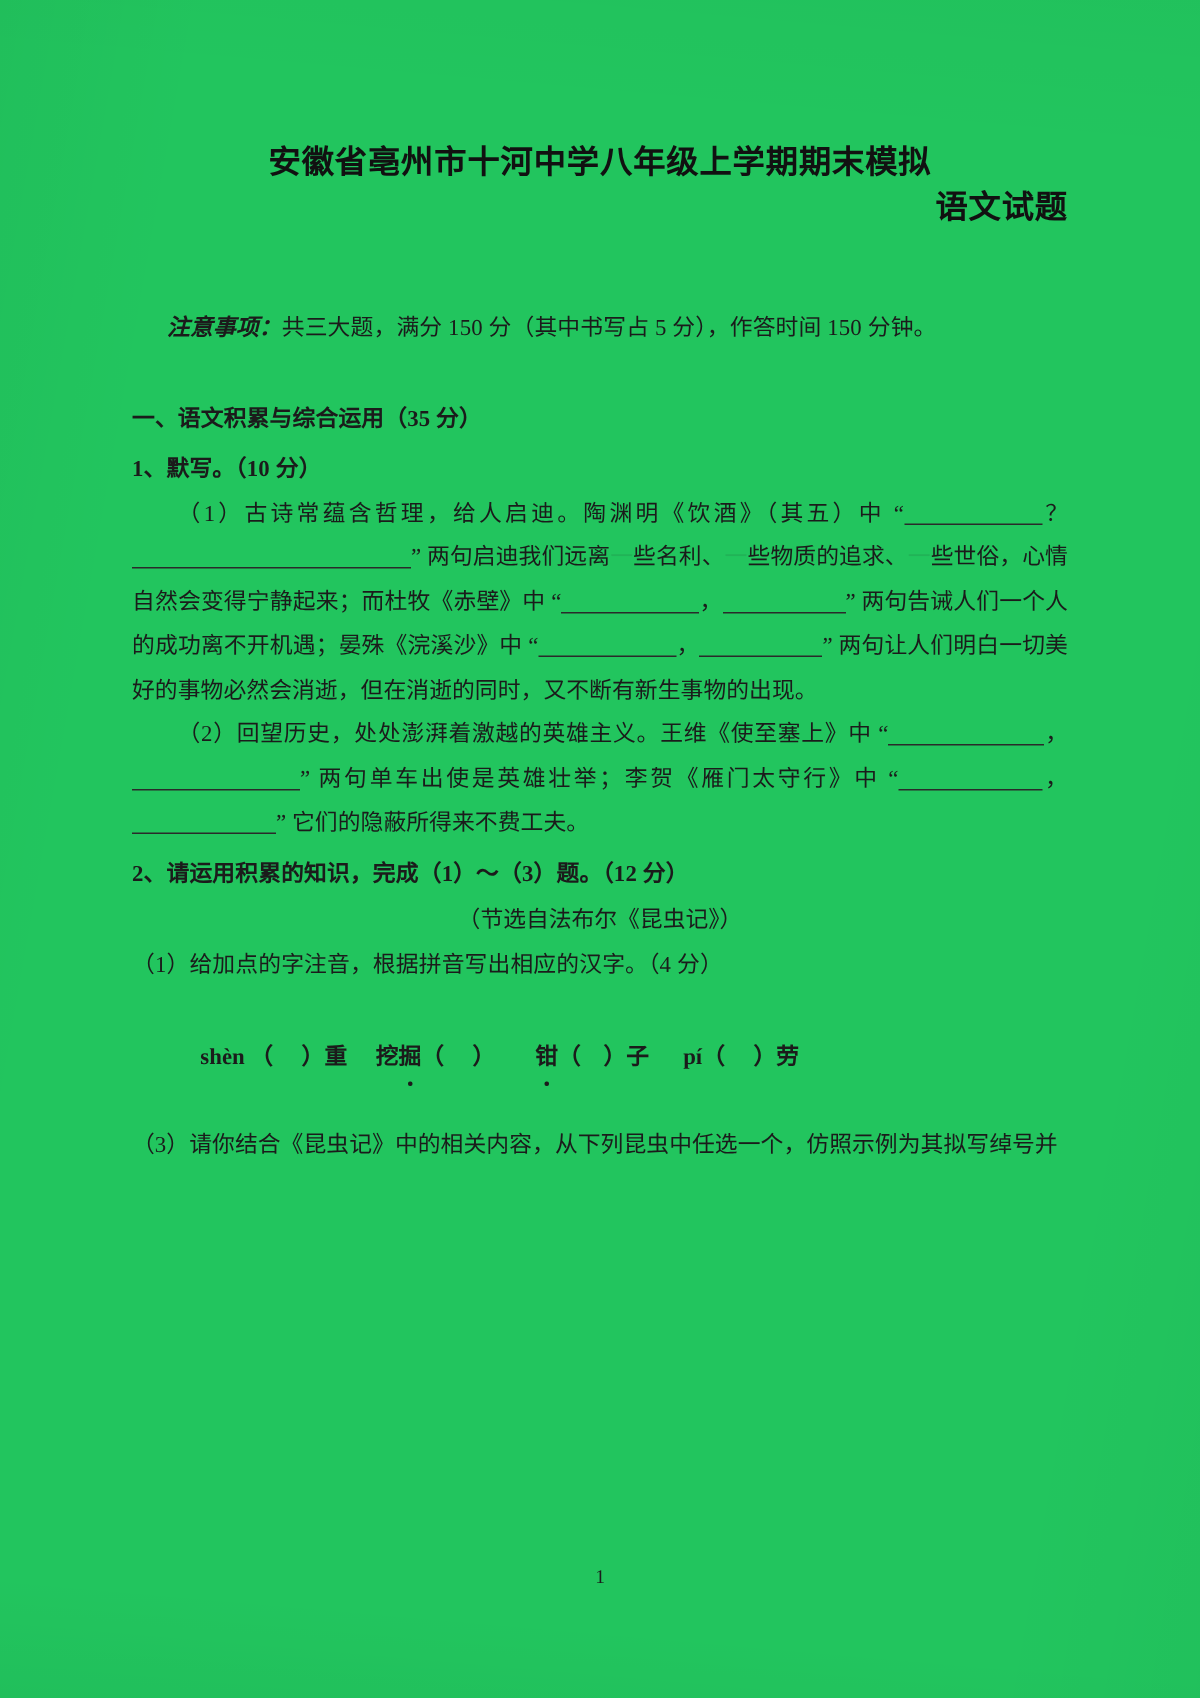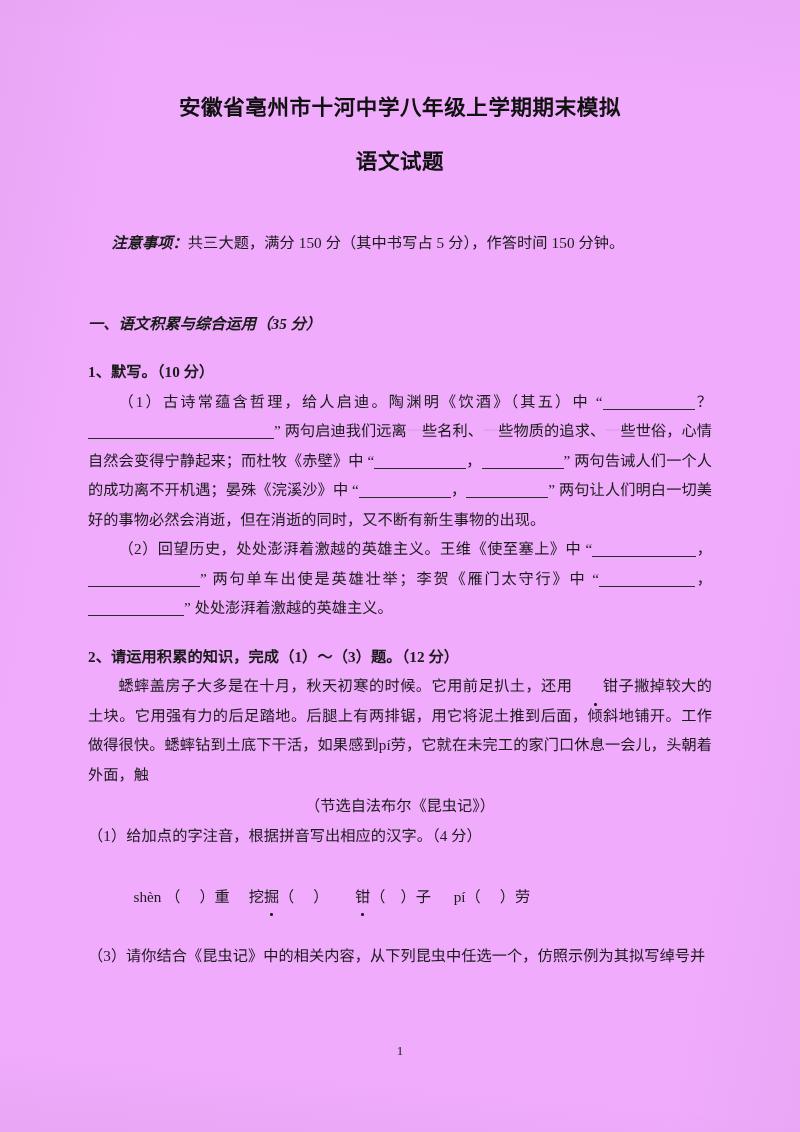--- a/index.html
+++ b/index.html
@@ -13,21 +13,21 @@
     height: 1132px;
     position: relative;
     font-family: "Liberation Serif", "DejaVu Serif", serif;
     color: #1b1b1b;
     overflow: hidden;
   }
 
   .page {
     position: absolute;
     inset: 0;
-    background: #f0abfc;
+    background: #22c55e;
   }
 
   
   .scan-tone {
     position: absolute;
     inset: 0;
     background:
       linear-gradient(100deg, rgba(0,0,0,0.030) 0%, rgba(0,0,0,0) 14%, rgba(0,0,0,0) 86%, rgba(0,0,0,0.022) 100%),
       linear-gradient(185deg, rgba(0,0,0,0.020) 0%, rgba(0,0,0,0) 9%, rgba(0,0,0,0) 93%, rgba(0,0,0,0.030) 100%);
     pointer-events: none;
@@ -43,36 +43,36 @@
 
   
   .title-main, .title-sub {
     text-align: center;
     font-weight: bold;
     font-size: 21.5px;
     letter-spacing: 0.6px;
     color: #111;
   }
   .title-main { margin-top: 98px; line-height: 1.0; }
-  .title-sub  { margin-top: 32px; line-height: 1.0; }
+  .title-sub  { margin-top: 8px; line-height: 1.0; text-align: right; }
 
   
   .line {
     font-size: 15.2px;
     line-height: 29.5px;
     color: #1b1b1b;
     white-space: pre-wrap;
     letter-spacing: 0.1px;
   }
 
   .notice { margin-top: 25px; }
   .notice .lbl { font-weight: bold; font-style: italic; }
 
-  .sec-head { margin-top: 22px; font-weight: bold; font-style: italic; }
-  .q-head   { margin-top: 19px; font-weight: bold; }
+  .sec-head { margin-top: 2px; font-weight: bold; }
+  .q-head   { margin-top: 4px; font-weight: bold; }
 
   .indent2 { text-indent: 2em; }
 
   .para {
     font-size: 15.2px;
     line-height: 29.5px;
     text-align: justify;
     text-justify: inter-ideograph;
     letter-spacing: 0.05px;
   }
@@ -115,20 +115,21 @@
     font-size: 15.2px;
     line-height: 29.5px;
     margin-top: 2px;
   }
 
   .answer-row {
     font-size: 15.2px;
     line-height: 29.5px;
     white-space: pre;
     margin-top: 2px;
+    font-weight: bold;
   }
 
   .page-num {
     position: absolute;
     left: 0;
     right: 0;
     top: 1043px;
     text-align: center;
     font-size: 13px;
     color: #1b1b1b;
@@ -153,30 +154,27 @@
 
     <div class="line sec-head">一、语文积累与综合运用（35 分）</div>
 
     <div class="line q-head">1、默写。（10 分）</div>
 
     <div class="para indent2">
       <span>（1）古诗常蕴含哲理，给人启迪。陶渊明《饮酒》（其五）中 “</span><span class="blank" style="width:92px"></span><span>？</span><span class="blank" style="width:108px"></span><span class="blank" style="width:78px"></span><span>” 两句启迪我们远离</span><span class="faded">一</span><span>些名利、</span><span class="faded">一</span><span>些物质的追求、</span><span class="faded">一</span><span>些世俗，心情自然会变得宁静起来；而杜牧《赤壁》中 “</span><span class="blank" style="width:92px"></span><span>，</span><span class="blank" style="width:82px"></span><span>” 两句告诫人们一个人的成功离不开机遇；晏殊《浣溪沙》中 “</span><span class="blank" style="width:92px"></span><span>，</span><span class="blank" style="width:82px"></span><span>” 两句让人们明白一切美好的事物必然会消逝，但在消逝的同时，又不断有新生事物的出现。</span>
     </div>
 
     <div class="para indent2">
-      <span>（2）回望历史，处处澎湃着激越的英雄主义。王维《使至塞上》中 “</span><span class="blank" style="width:104px"></span><span>，</span><span class="blank" style="width:112px"></span><span>” 两句单车出使是英雄壮举；李贺《雁门太守行》中 “</span><span class="blank" style="width:96px"></span><span>，</span><span class="blank" style="width:96px"></span><span>” 处处澎湃着激越的英雄主义。</span>
+      <span>（2）回望历史，处处澎湃着激越的英雄主义。王维《使至塞上》中 “</span><span class="blank" style="width:104px"></span><span>，</span><span class="blank" style="width:112px"></span><span>” 两句单车出使是英雄壮举；李贺《雁门太守行》中 “</span><span class="blank" style="width:96px"></span><span>，</span><span class="blank" style="width:96px"></span><span>” 它们的隐蔽所得来不费工夫。</span>
     </div>
 
     <div class="line q-head">2、请运用积累的知识，完成（1）～（3）题。（12 分）</div>
 
 
 
-    <div class="para indent2">
-      <span>蟋蟀盖房子大多是在十月，秋天初寒的时候。它用前足扒土，还用</span><span class="dotted">钳</span><span>子撇掉较大的土块。它用强有力的后足踏地。后腿上有两排锯，用它将泥土推到后面，倾斜地铺开。工作做得很快。蟋蟀钻到土底下干活，如果感到</span><span class="pinyin sp">pí</span><span>劳，它就在未完工的家门口休息一会儿，头朝着外面，触</span>
-    </div>
 
 
     <div class="src-line">（节选自法布尔《昆虫记》）</div>
 
     <div class="line">（1）给加点的字注音，根据拼音写出相应的汉字。（4 分）</div>
 
     <div class="answer-row">
       <span class="sp">      </span><span class="pinyin">shèn</span><span class="sp"> </span><span>（</span><span class="sp">     </span><span>）</span><span>重</span><span class="sp">     </span><span>挖</span><span class="dotted">掘</span><span>（</span><span class="sp">     </span><span>）</span><span class="sp">       </span><span class="dotted">钳</span><span>（</span><span class="sp">    </span><span>）</span><span>子</span><span class="sp">      </span><span class="pinyin">pí</span><span>（</span><span class="sp">     </span><span>）</span><span>劳</span>
     </div>
 

